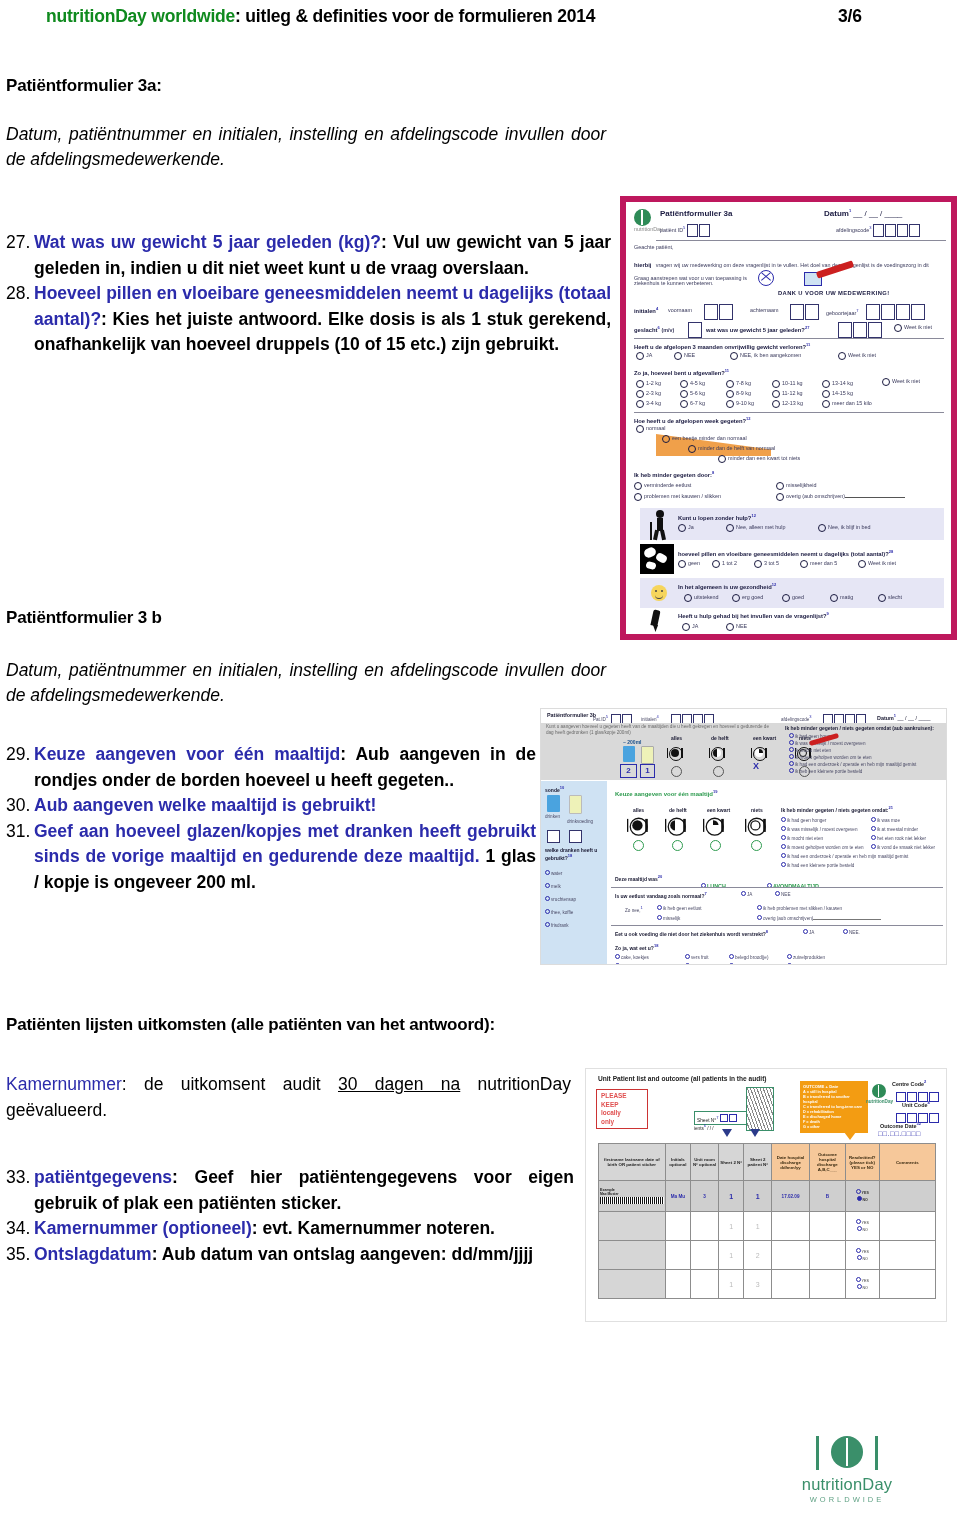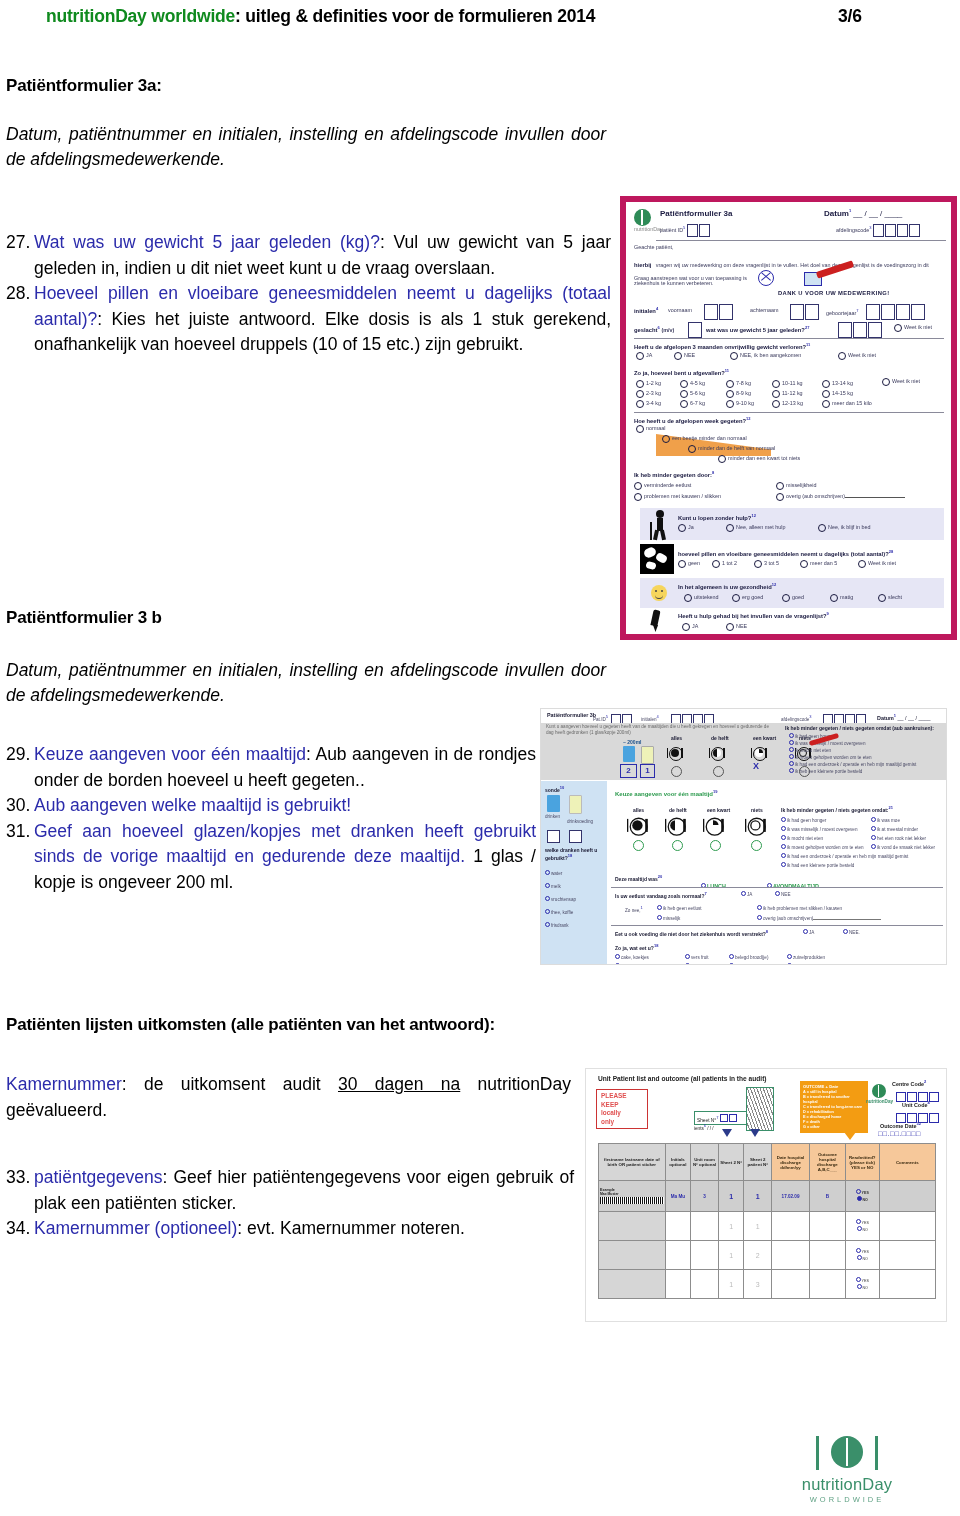--- a/index.html
+++ b/index.html
@@ -20,21 +20,21 @@
   .sect-title{position:absolute;font-size:17px;font-weight:bold;letter-spacing:-.2px;}
 
   
   .intro{position:absolute;font-style:italic;font-size:17.5px;line-height:25px;
          text-align:justify;color:#000;}
 
   
   .list{position:absolute;font-size:17.5px;line-height:25.5px;}
   .li{display:flex;align-items:flex-start;}
   .num{width:28px;flex:0 0 28px;text-align:left;color:#000;}
-  .txt{flex:1;text-align:justify;text-justify:inter-word;}
+  .txt{flex:1;text-align:justify;text-justify:inter-word;font-weight:bold;}
   .txt.nojust{text-align:left;}
   .blue{color:#2b2bab;}
   .para{position:absolute;font-size:17.5px;line-height:25.5px;text-align:justify;}
   .uline{text-decoration:underline;}
 
   
   .form3a{position:absolute;left:620px;top:196px;width:325px;height:432px;
           background:#fff;border:6px solid #be185d;overflow:hidden;
           font-family:"Liberation Sans", sans-serif;color:#1a1a40;}
   .f-row{position:absolute;}
@@ -419,20 +419,24 @@
   </div>
 
   <div class="list" style="left:6px;top:1165px;width:568px;">
     <div class="li">
       <div class="num">33.</div>
       <div class="txt"><span class="blue">patiëntgegevens</span><span>: Geef hier patiëntengegevens voor eigen gebruik of plak een patiënten sticker.</span></div>
     </div>
     <div class="li">
       <div class="num">34.</div>
       <div class="txt nojust"><span class="blue">Kamernummer (optioneel)</span><span>: evt. Kamernummer noteren.</span></div>
+    </div>
+    <div class="li">
+      <div class="num">35.</div>
+      <div class="txt nojust"><span class="blue">Ontslagdatum</span><span>: Aub datum van ontslag aangeven: dd/mm/jjjj</span></div>
     </div>
   </div>
 
   <div class="outimg">
     <div style="position:absolute;left:12px;top:6px;font-size:6.6px;font-weight:bold;color:#222;">Unit Patient list and outcome (all patients in the audit)</div>
 
     <div class="please" style="left:10px;top:20px;width:42px;white-space:pre;">PLEASE
 KEEP
 locally
 only</div>

